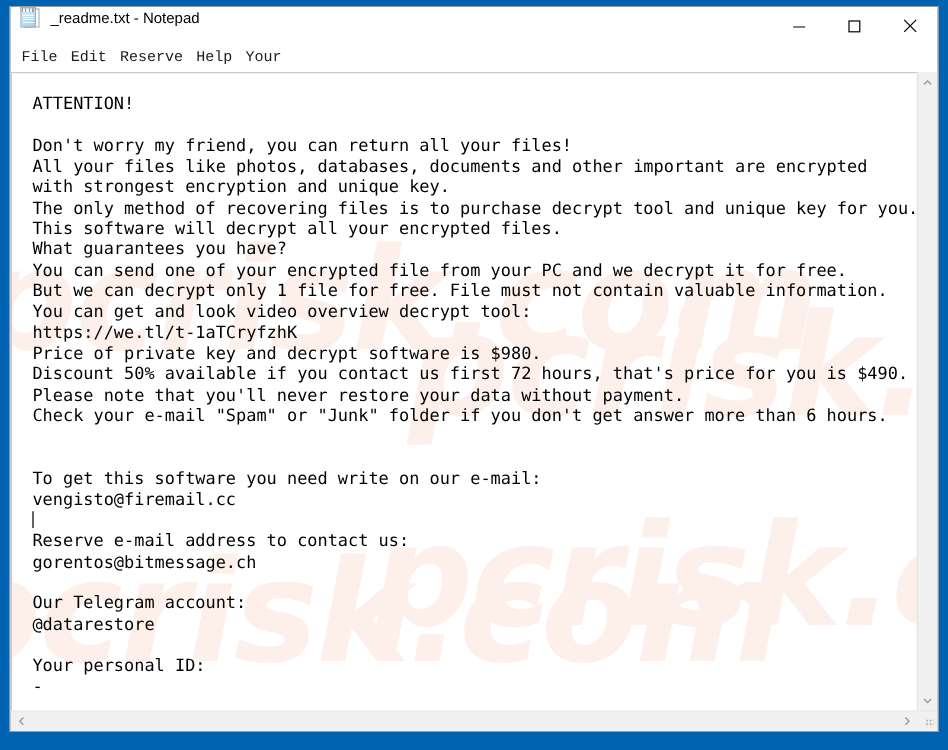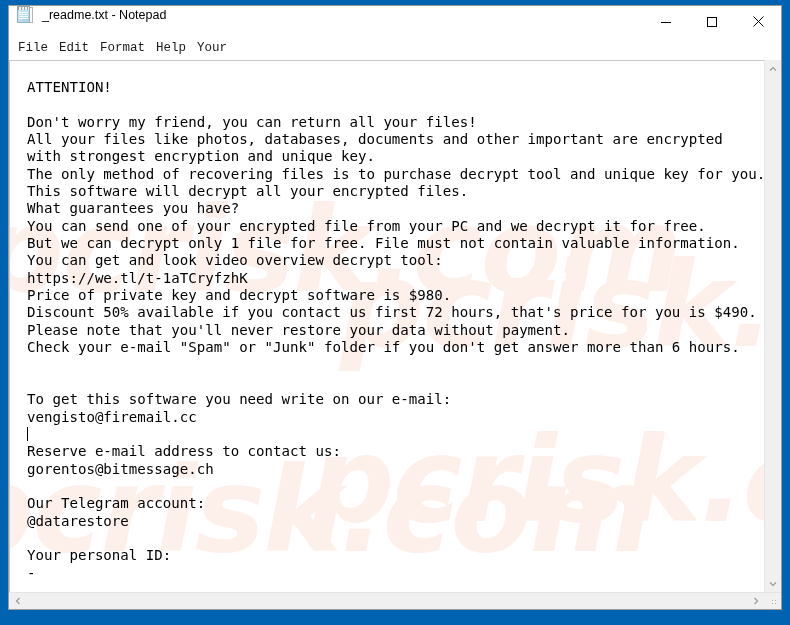--- a/index.html
+++ b/index.html
@@ -308,21 +308,21 @@
           <line x1="1.5" y1="1.5" x2="11.5" y2="11.5" stroke="#000" stroke-width="1"></line>
           <line x1="11.5" y1="1.5" x2="1.5" y2="11.5" stroke="#000" stroke-width="1"></line>
         </svg>
       </button>
     </div>
   </div>
 
   <div id="menu-bar">
     <span class="menu-item">File</span>
     <span class="menu-item">Edit</span>
-    <span class="menu-item">Format</span>
+    <span class="menu-item">Reserve</span>
     <span class="menu-item">Help</span>
     <span class="menu-item">Your</span>
   </div>
 
   <div id="client-area">
 
     <div id="text-row">
 
       <div id="text-area-wrap">
 

